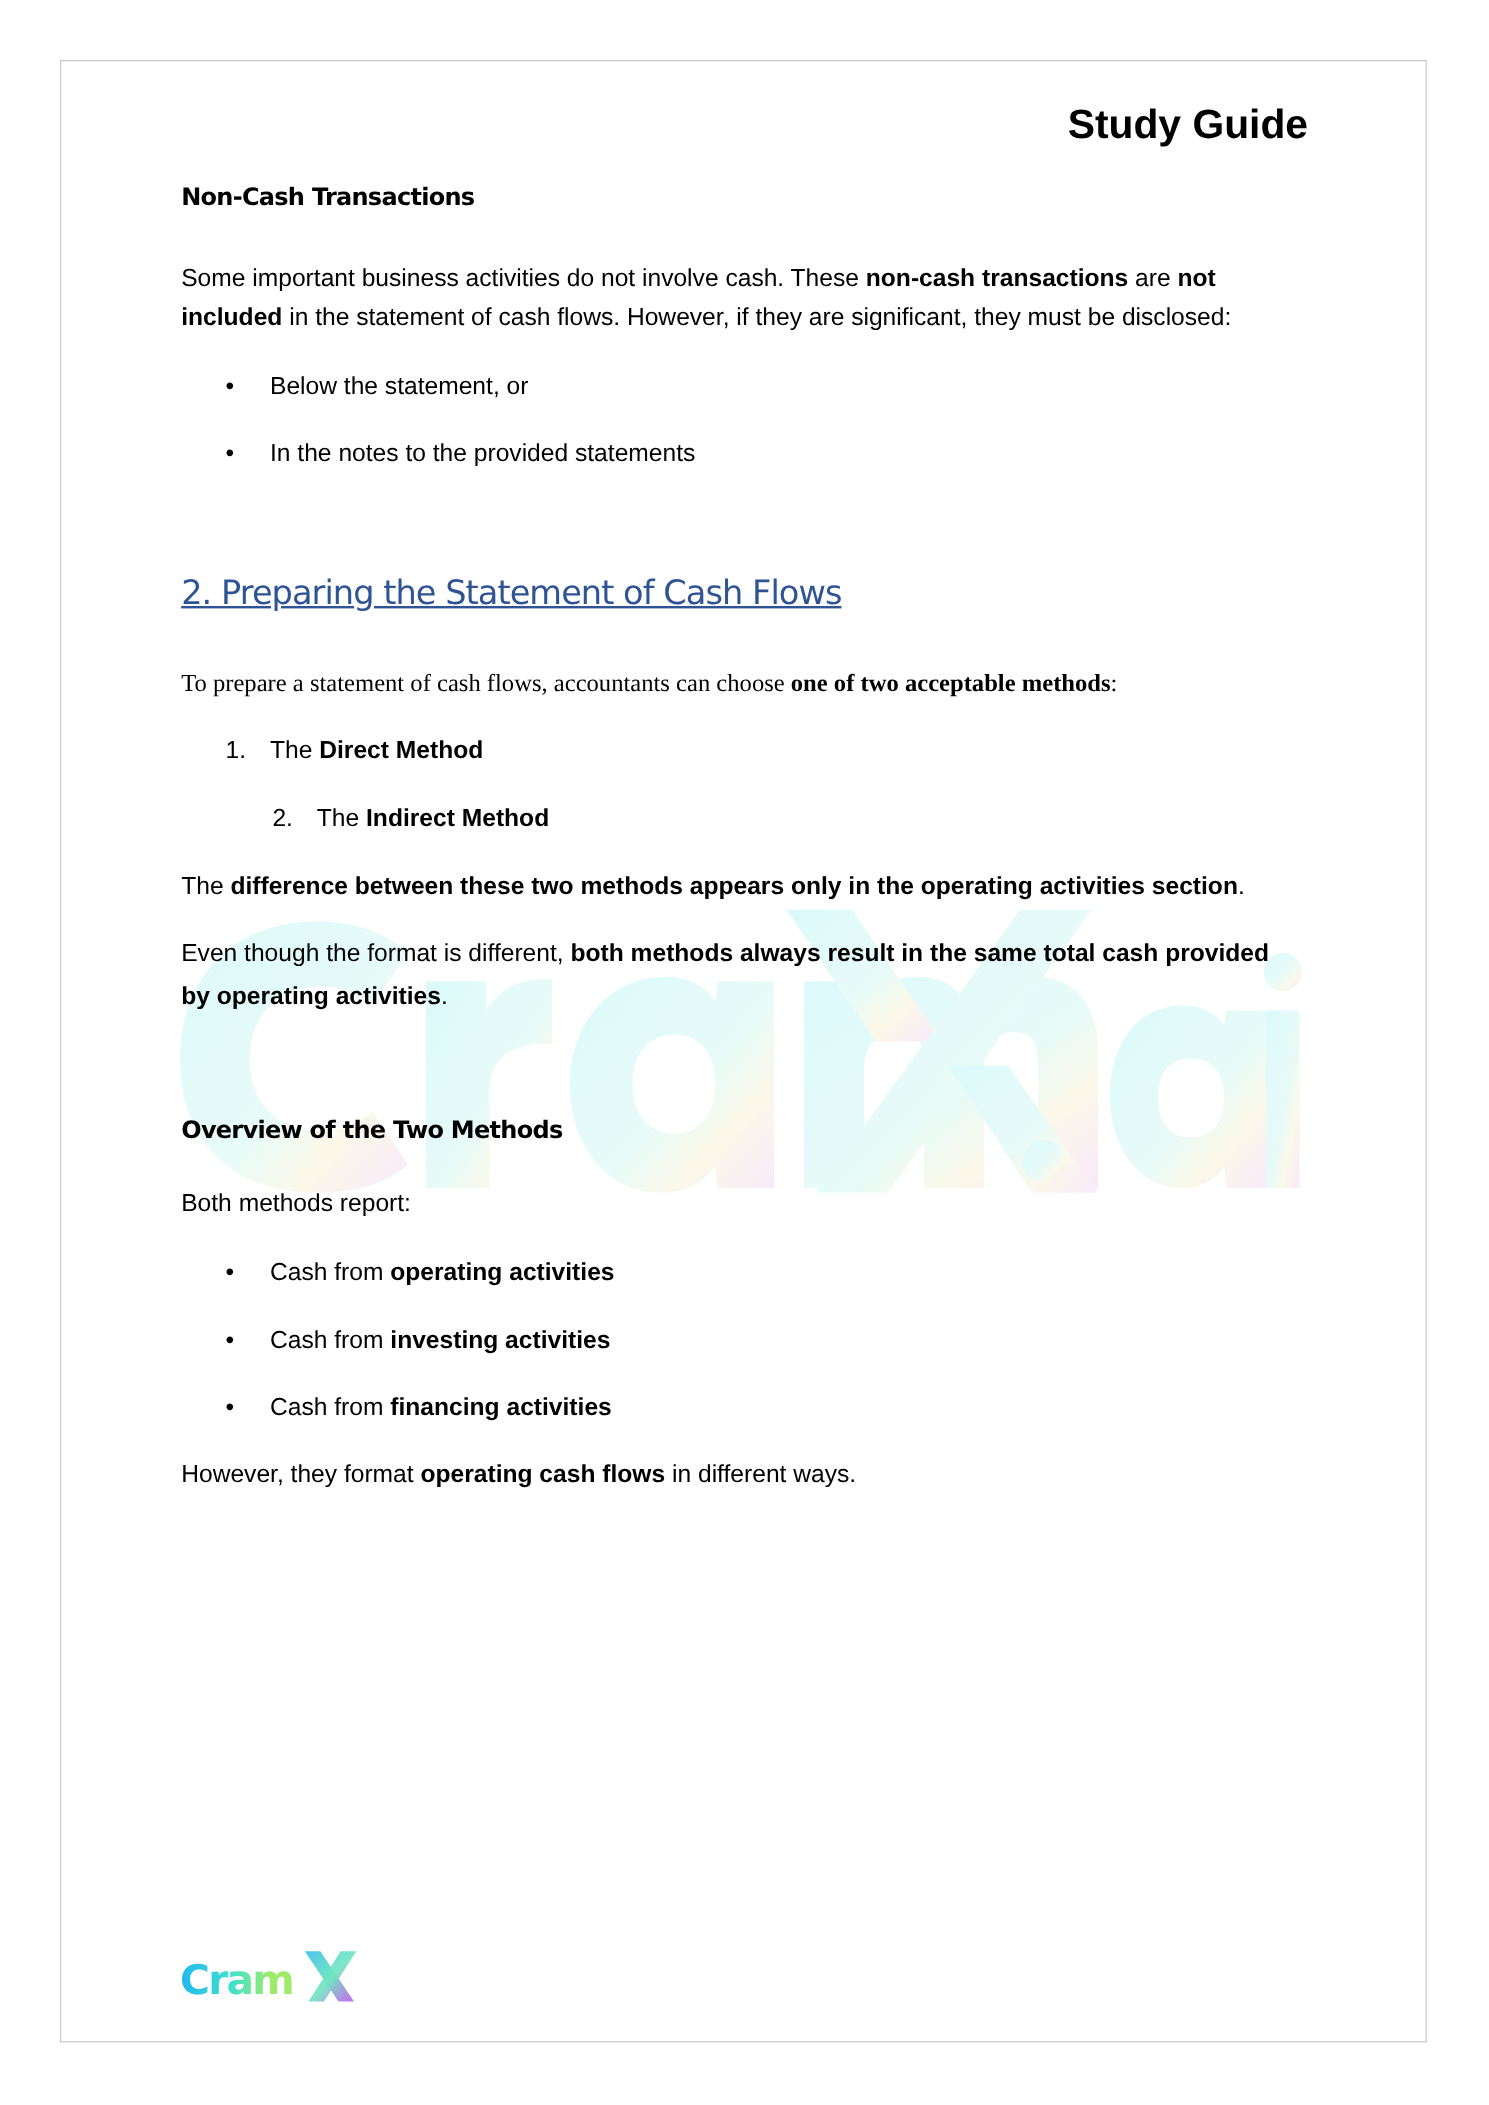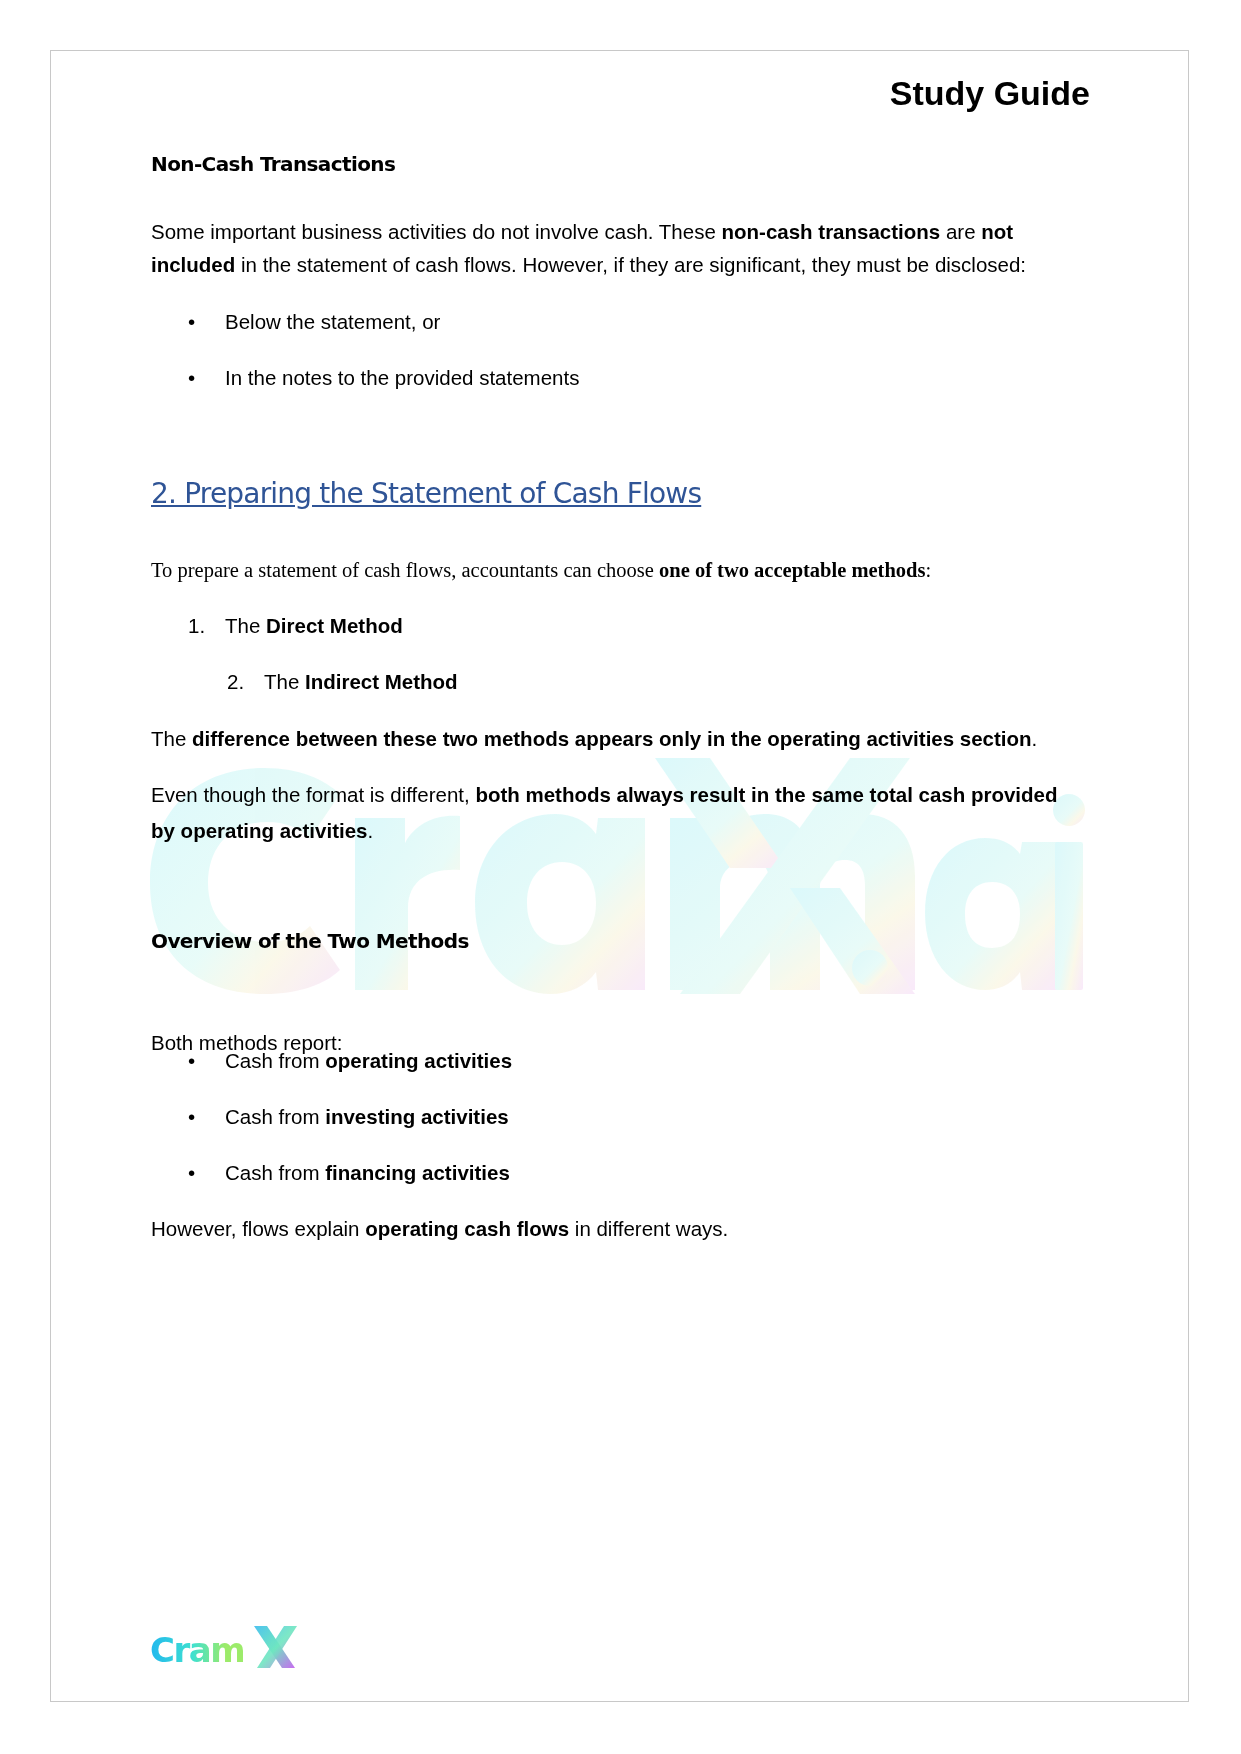--- a/index.html
+++ b/index.html
@@ -1,19 +1,19 @@
 <!DOCTYPE html>
 <html><head>
 <meta charset="utf-8">
 <style>
   html, body { margin: 0; padding: 0; background: #ffffff; }
   body { width: 1241px; height: 1754px; position: relative; overflow: hidden; font-family: "Liberation Sans", sans-serif; color: #000; }
   .page-frame { position: absolute; left: 50px; top: 50px; width: 1139px; height: 1652px; border: 1px solid #c8c8c8; box-sizing: border-box; }
   .watermark { position: absolute; left: 150px; top: 758px; width: 940px; height: 236px; pointer-events: none; }
-  .doc-title { position: absolute; right: 151px; top: 74px; font-size: 34px; font-weight: bold; }
+  .doc-title { position: absolute; right: 151px; top: 85px; font-size: 34px; font-weight: bold; }
   .h2 { position: absolute; left: 151px; font-family: "DejaVu Sans", sans-serif; font-weight: bold; font-size: 20px; letter-spacing: -0.6px; }
   .h1 { position: absolute; left: 151px; top: 477px; font-family: "DejaVu Sans", sans-serif; font-size: 28px; color: #2F5496; letter-spacing: -0.8px; text-decoration: underline; }
   .line { position: absolute; left: 151px; font-size: 20.5px; line-height: 24px; white-space: nowrap; }
   .line b { font-weight: bold; }
   .li { position: absolute; left: 188px; font-size: 20.5px; line-height: 24px; white-space: nowrap; }
   .li .marker { display: inline-block; width: 37px; }
   .li .bullet { display: inline-block; width: 37px; }
   .logo { position: absolute; left: 150px; top: 1622px; width: 150px; height: 50px; }
 </style>
 </head>
@@ -82,34 +82,34 @@
 
 <div class="line" style="top:783px;">
   <span>Even though the format is different, </span><b>both methods always result in the same total cash provided</b>
 </div>
 <div class="line" style="top:819px;">
   <b>by operating activities</b><span>.</span>
 </div>
 
 <div class="h2" style="top:929px;">Overview of the Two Methods</div>
 
-<div class="line" style="top:991px;margin-top:40px;">Both methods report:</div>
+<div class="line" style="top:991px;">Both methods report:</div>
 
 <div class="li" style="top:1049px;">
   <span class="bullet">•</span><span>Cash from </span><b>operating activities</b>
 </div>
 <div class="li" style="top:1105px;">
   <span class="bullet">•</span><span>Cash from </span><b>investing activities</b>
 </div>
 <div class="li" style="top:1161px;">
   <span class="bullet">•</span><span>Cash from </span><b>financing activities</b>
 </div>
 
 <div class="line" style="top:1217px;">
-  <span>However, flows explain </span><b>operating cash flows</b><span> in different ways.</span>
+  <span>However, they format </span><b>operating cash flows</b><span> in different ways.</span>
 </div>
 
 <svg class="logo" viewBox="0 0 150 50" xmlns="http://www.w3.org/2000/svg">
   <defs>
     <linearGradient id="lg1" x1="0" y1="0" x2="1" y2="0">
       <stop offset="0" stop-color="#22B8EE"></stop>
       <stop offset="0.45" stop-color="#3EE0D0"></stop>
       <stop offset="0.8" stop-color="#9CEB6A"></stop>
     </linearGradient>
     <linearGradient id="lg2" x1="0" y1="0" x2="1" y2="1">

